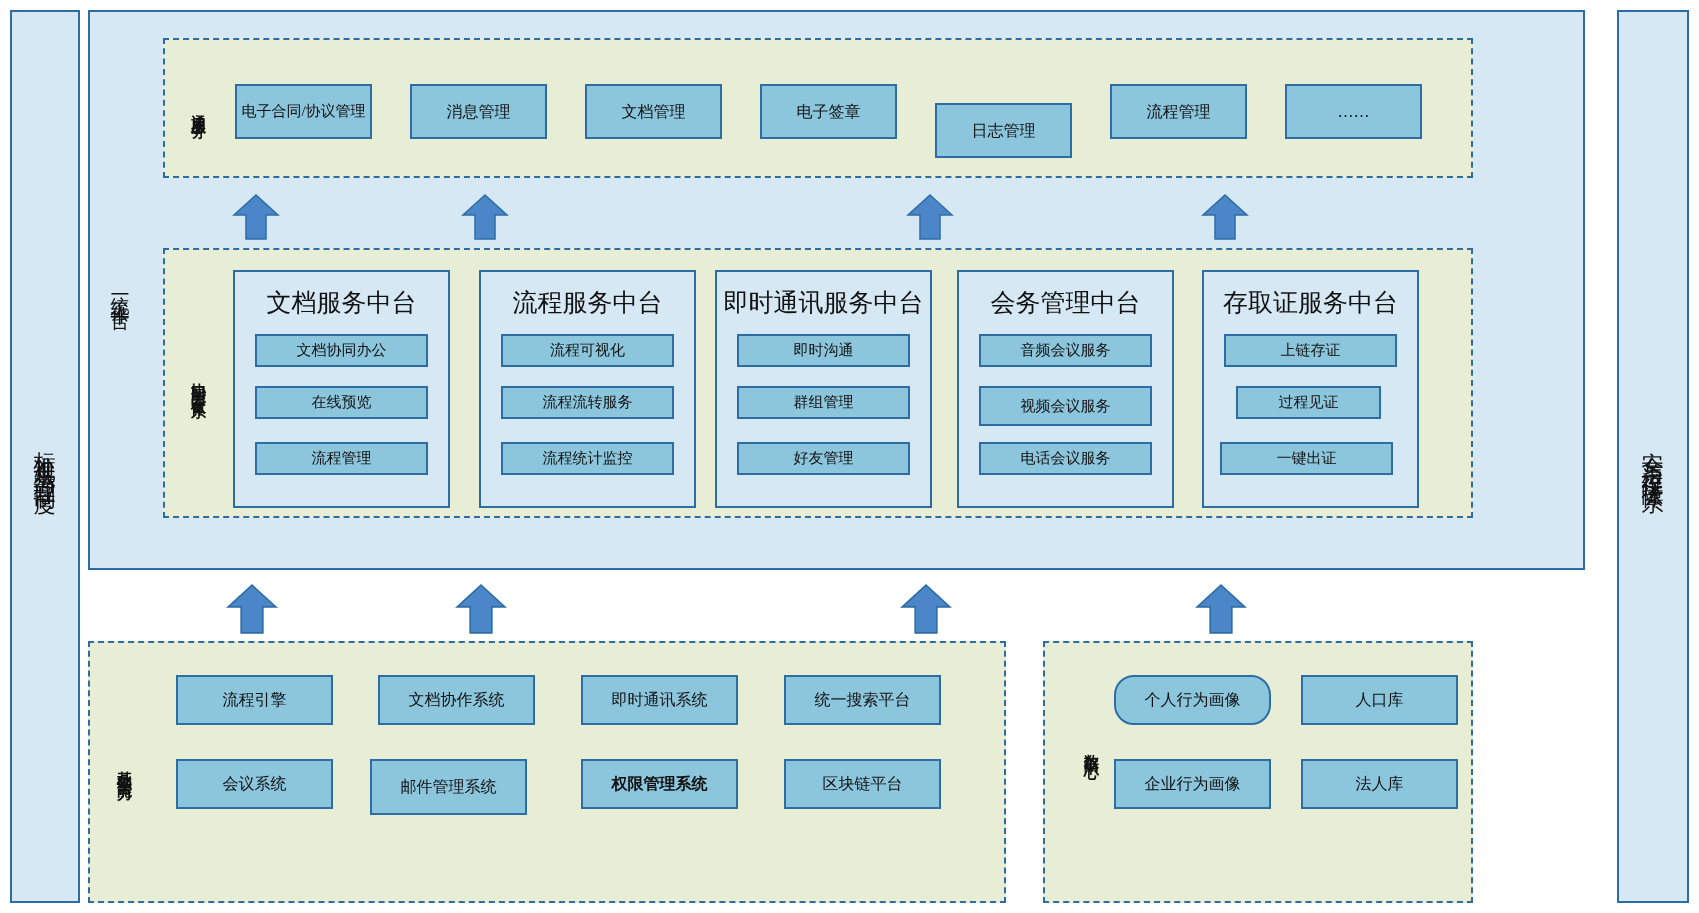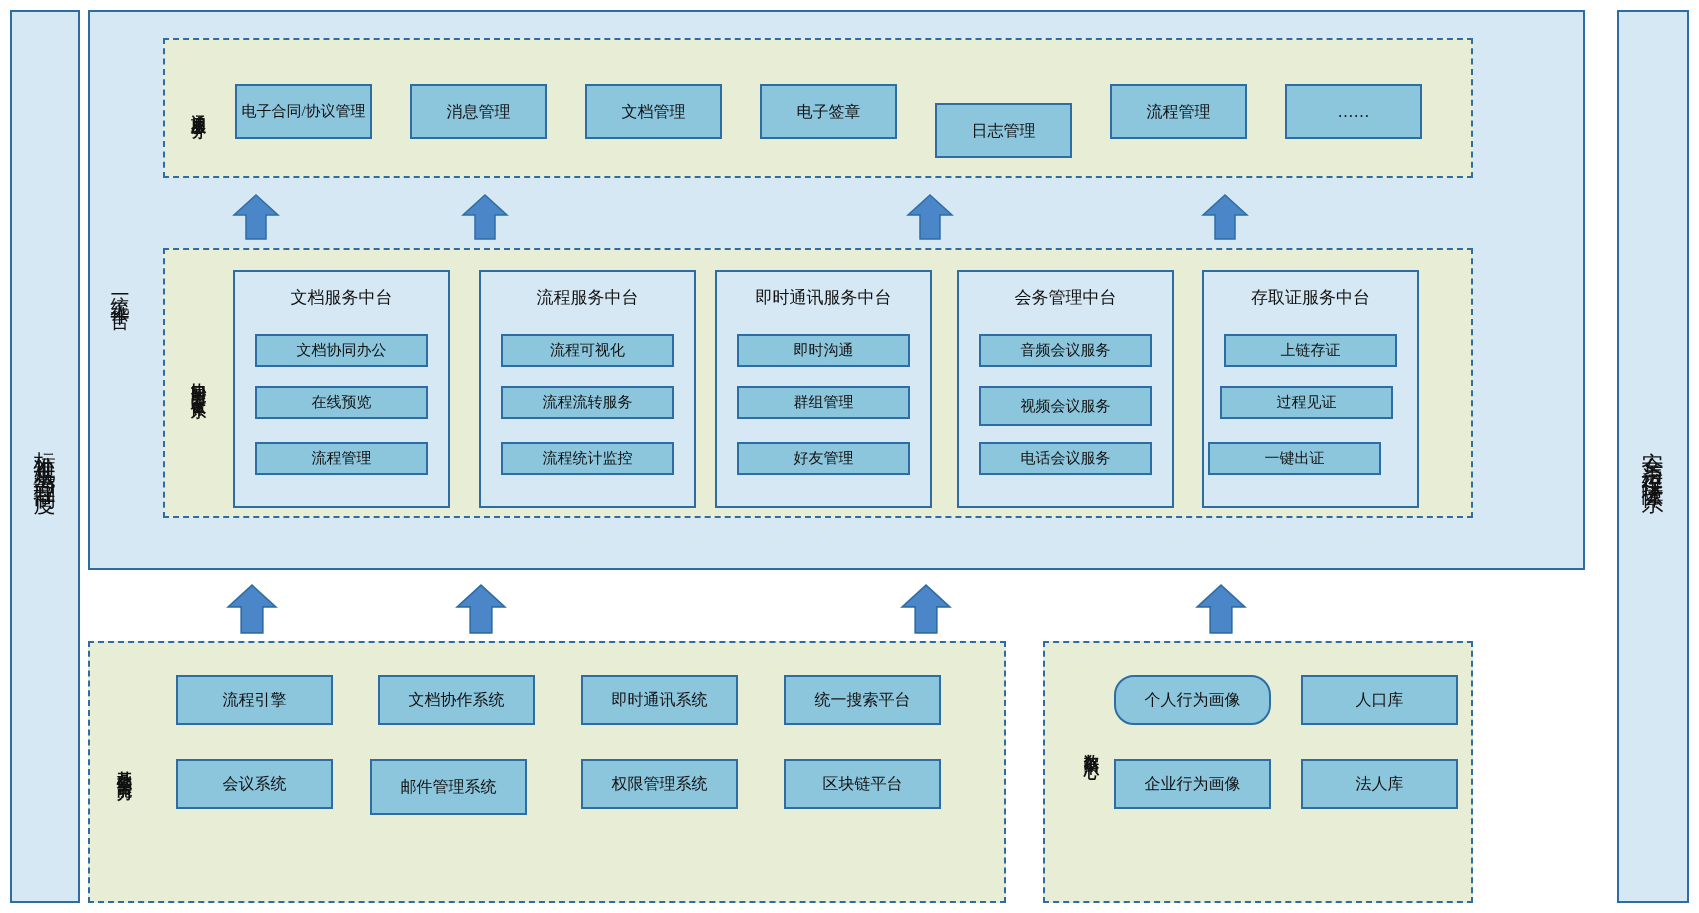--- a/index.html
+++ b/index.html
@@ -64,21 +64,21 @@
 
   .inner-panel {
     position: absolute;
     background: #d6e8f4;
     border: 2px solid #2e6da4;
   }
   .panel-title {
     position: absolute;
     left: 0; right: 0;
     text-align: center;
-    font-size: 17px;
+    font-size: 25px;
     color: #111;
     font-family: "Liberation Serif", "DejaVu Serif", serif;
   }
 
   .chip {
     position: absolute;
     background: #8cc6dd;
     border: 2px solid #2e6da4;
     display: flex; align-items: center; justify-content: center;
     text-align: center;
@@ -218,24 +218,24 @@
     <div class="chip small" style="left:20px; top:170px; width:173px; height:33px;">
       <span>电话会议服务</span>
     </div>
   </div>
 
   <div class="inner-panel" style="left:1202px; top:270px; width:217px; height:238px;">
     <div class="panel-title" style="top:14px;">存取证服务中台</div>
     <div class="chip small" style="left:20px; top:62px; width:173px; height:33px;">
       <span>上链存证</span>
     </div>
-    <div class="chip small" style="left:16px; top:114px; width:173px; height:33px;">
+    <div class="chip small" style="left:32px; top:114px; width:145px; height:33px;">
       <span>过程见证</span>
     </div>
-    <div class="chip small" style="left:4px; top:170px; width:173px; height:33px;">
+    <div class="chip small" style="left:16px; top:170px; width:173px; height:33px;">
       <span>一键出证</span>
     </div>
   </div>
 
   <div class="arrow" style="left:226px; top:583px;">
     <svg width="52" height="52" viewBox="0 0 48 48">
       <polygon points="24,2 46,22 34,22 34,46 14,46 14,22 2,22" fill="#4a86c8" stroke="#2e6da4" stroke-width="1.5"></polygon>
     </svg>
   </div>
   <div class="arrow" style="left:455px; top:583px;">
@@ -272,21 +272,21 @@
   <div class="chip" style="left:784px; top:675px; width:157px; height:50px;">
     <span>统一搜索平台</span>
   </div>
 
   <div class="chip" style="left:176px; top:759px; width:157px; height:50px;">
     <span>会议系统</span>
   </div>
   <div class="chip" style="left:370px; top:759px; width:157px; height:56px;">
     <span>邮件管理系统</span>
   </div>
-  <div class="chip" style="left:581px; top:759px; width:157px; height:50px;">
+  <div class="chip" style="left:581px; top:759px; width:157px; height:50px;font-weight:bold;">
     <span>权限管理系统</span>
   </div>
   <div class="chip" style="left:784px; top:759px; width:157px; height:50px;">
     <span>区块链平台</span>
   </div>
 
   <div class="dashed-band" style="left:1043px; top:641px; width:430px; height:262px;">
   </div>
   <div style="position:absolute; left:1074px; top:688px; width:34px; height:120px; display:flex; align-items:center; justify-content:center;">
     <span class="vtext-sm" style="font-size:15px; letter-spacing:3px;">数据中心</span>

